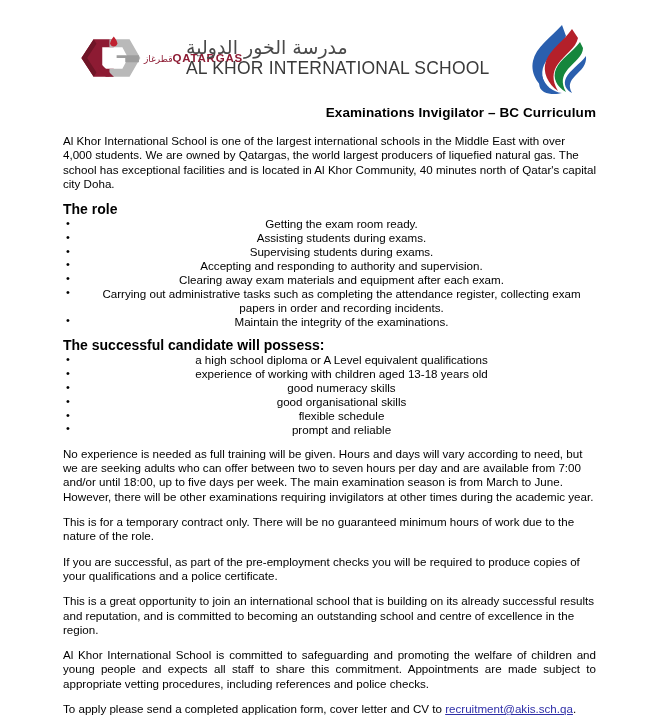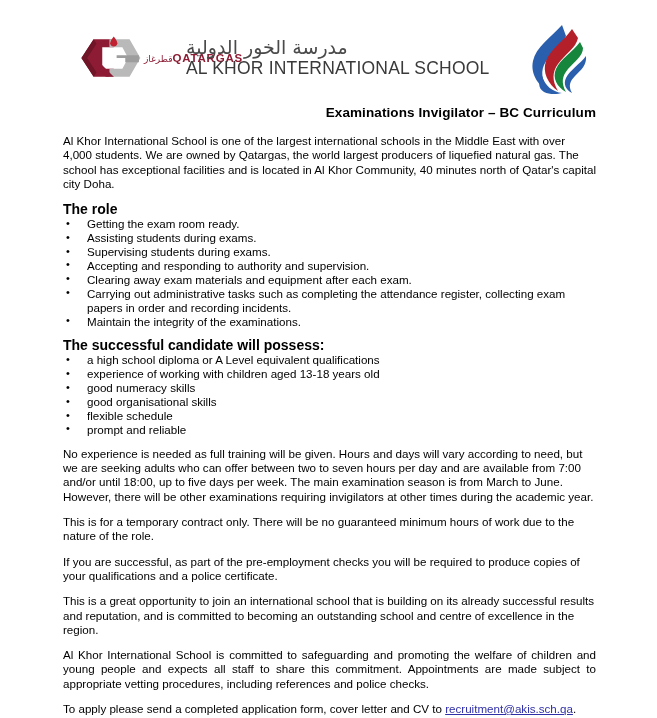--- a/index.html
+++ b/index.html
@@ -128,20 +128,21 @@
     margin: 0 0 10px 0;
     padding: 0 0 0 0;
     list-style: none;
   }
   ul.bullets li {
     font-size: 11.6px;
     line-height: 13.9px;
     position: relative;
     padding-left: 24px;
     margin: 0;
+    text-align: center;
   }
   ul.bullets li::before {
     content: "\2022";
     position: absolute;
     left: 3px;
     top: -0.5px;
     font-size: 11px;
   }
   a.link {
     color: #2f2fa8;

